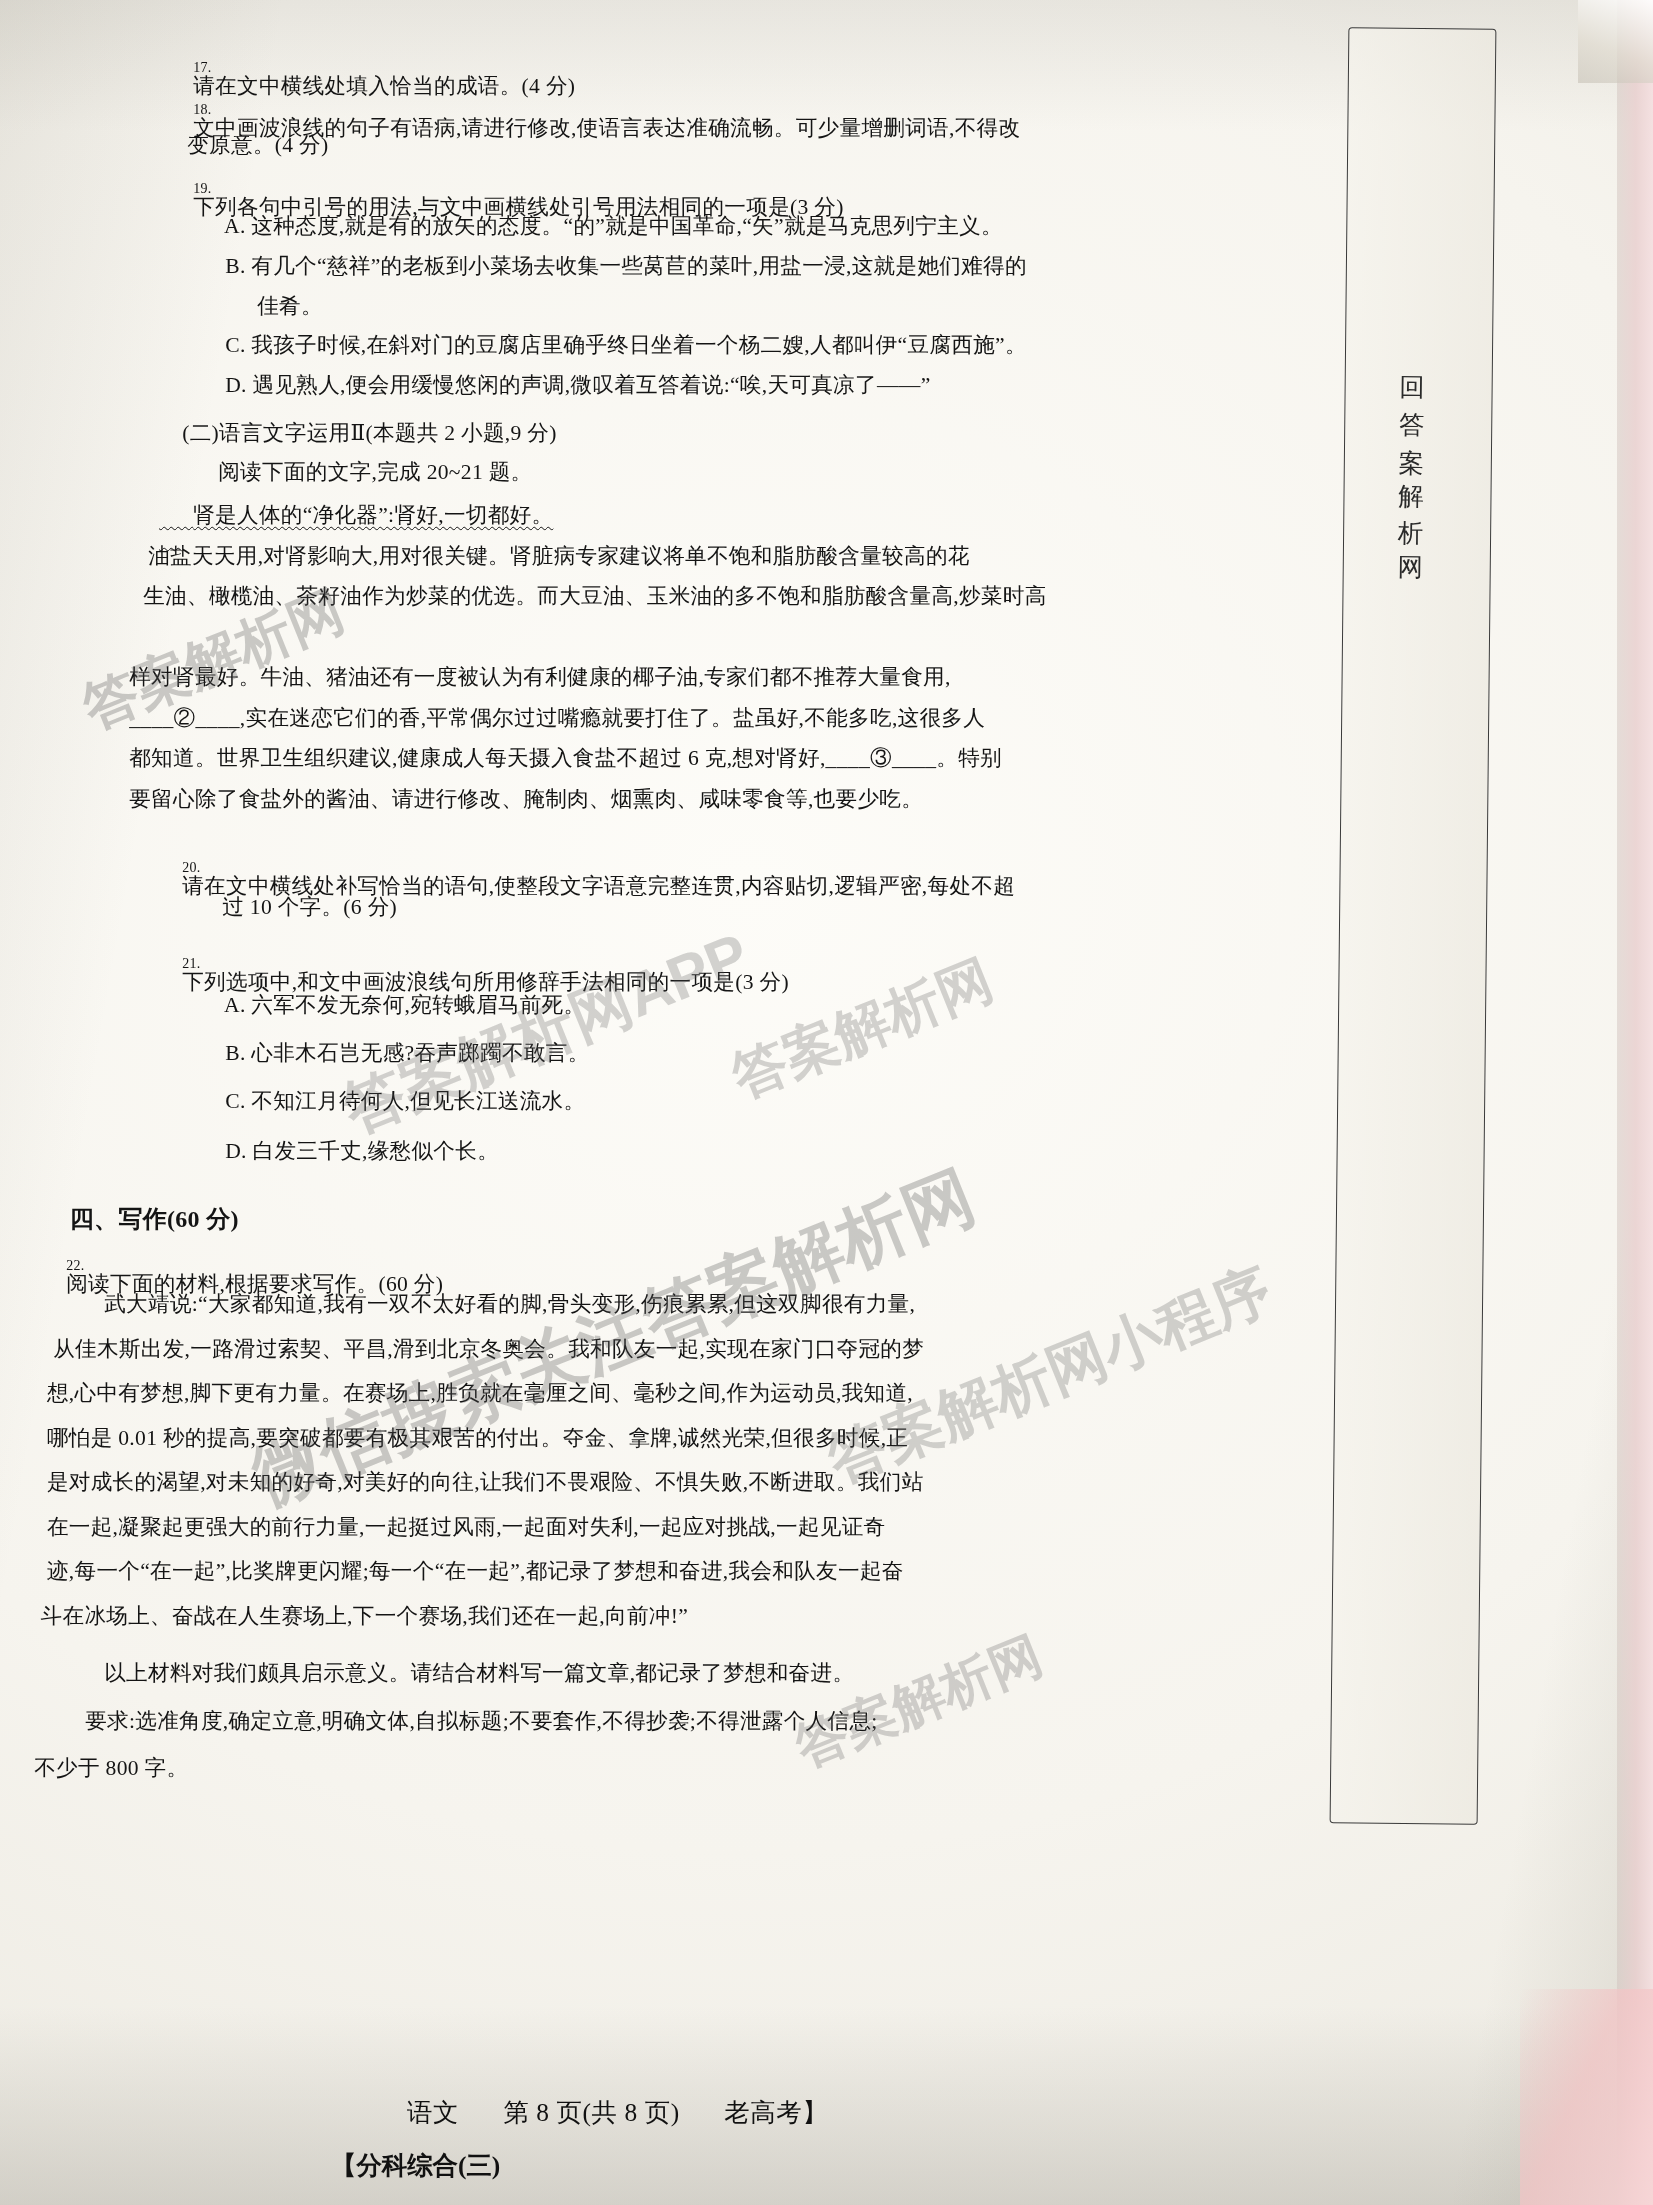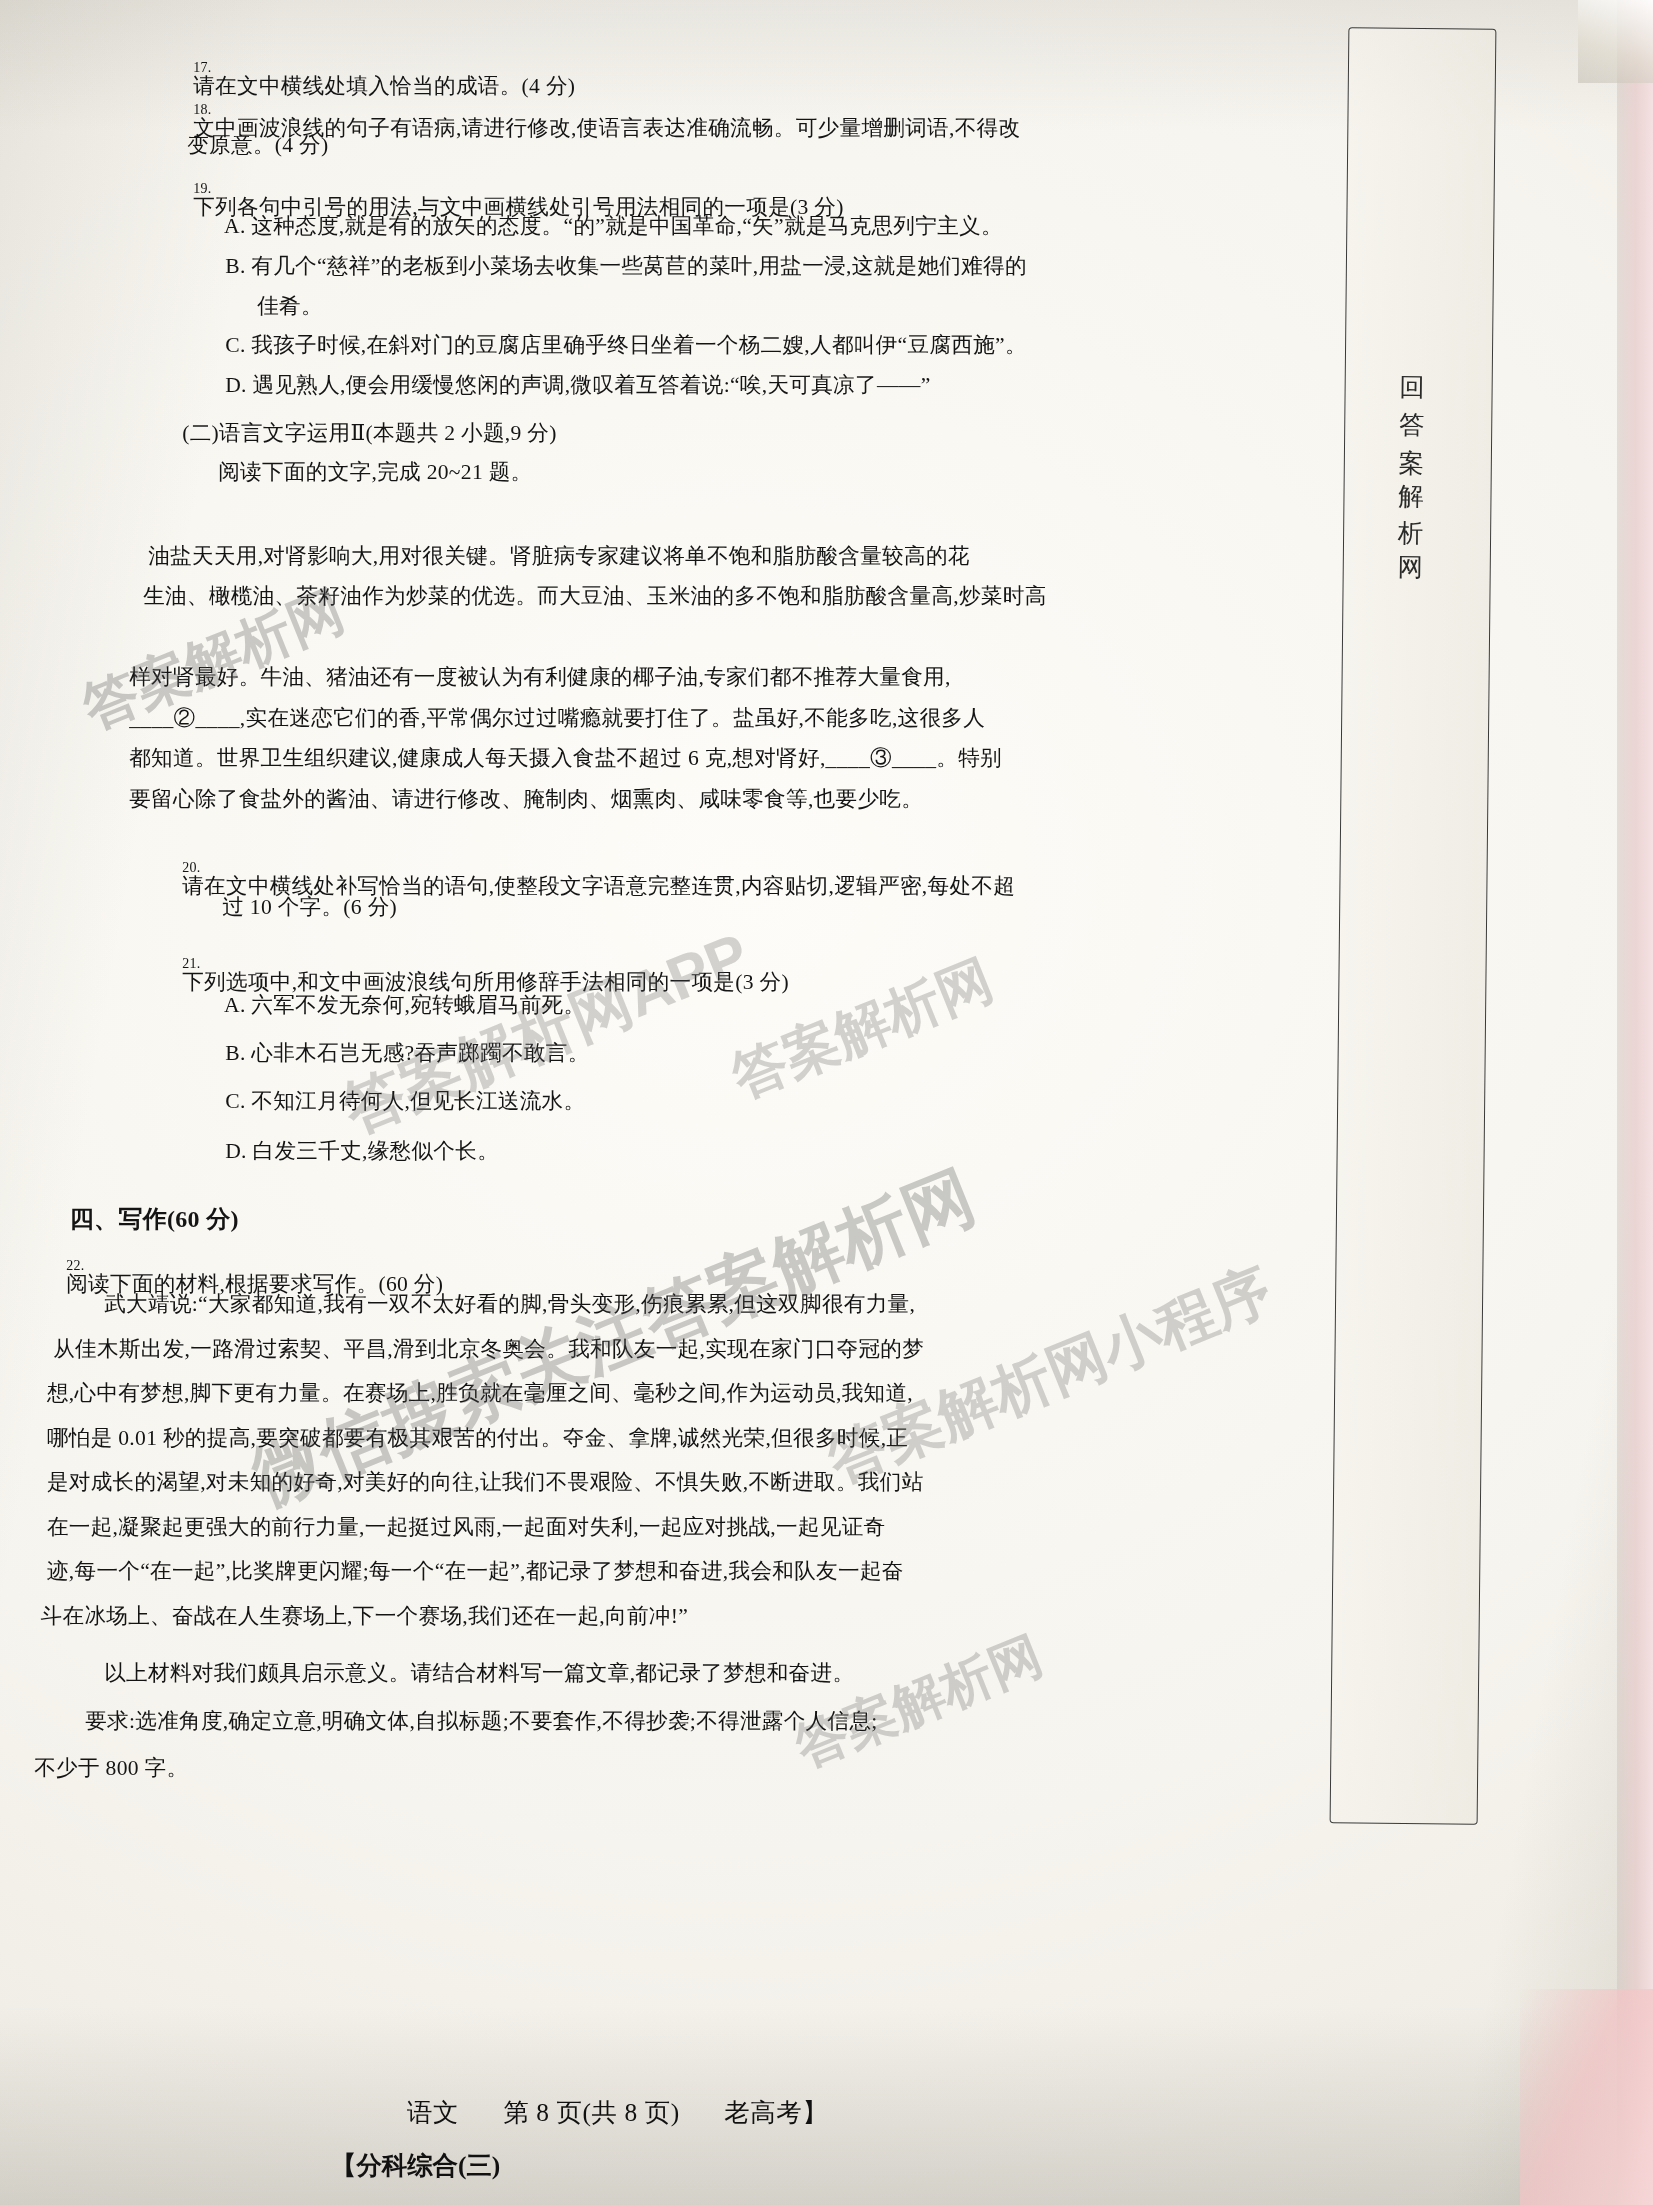--- a/index.html
+++ b/index.html
@@ -214,20 +214,23 @@
       <span>D. 遇见熟人,便会用缓慢悠闲的声调,微叹着互答着说:“唉,天可真凉了——”</span>
     </div>
 
     <div class="line" style="left:148px; top:401px;">
       <span>(二)语言文字运用Ⅱ(本题共 2 小题,9 分)</span>
     </div>
     <div class="line" style="left:184px; top:440px;">
       <span>阅读下面的文字,完成 20~21 题。</span>
     </div>
 
+    <div class="line wavy" style="left:159px; top:483px;">
+      <span>肾是人体的“净化器”:肾好,一切都好。</span>
+    </div>
     <div class="line" style="left:114px; top:524px;">
       <span>油盐天天用,对肾影响大,用对很关键。肾脏病专家建议将单不饱和脂肪酸含量较高的花</span>
     </div>
     <div class="line" style="left:109px; top:564px;">
       <span>生油、橄榄油、茶籽油作为炒菜的优选。而大豆油、玉米油的多不饱和脂肪酸含量高,炒菜时高</span>
     </div>
     <div class="line" style="left:95px; top:645px;">
       <span>样对肾最好。牛油、猪油还有一度被认为有利健康的椰子油,专家们都不推荐大量食用,</span>
     </div>
     <div class="line" style="left:95px; top:686px;">

